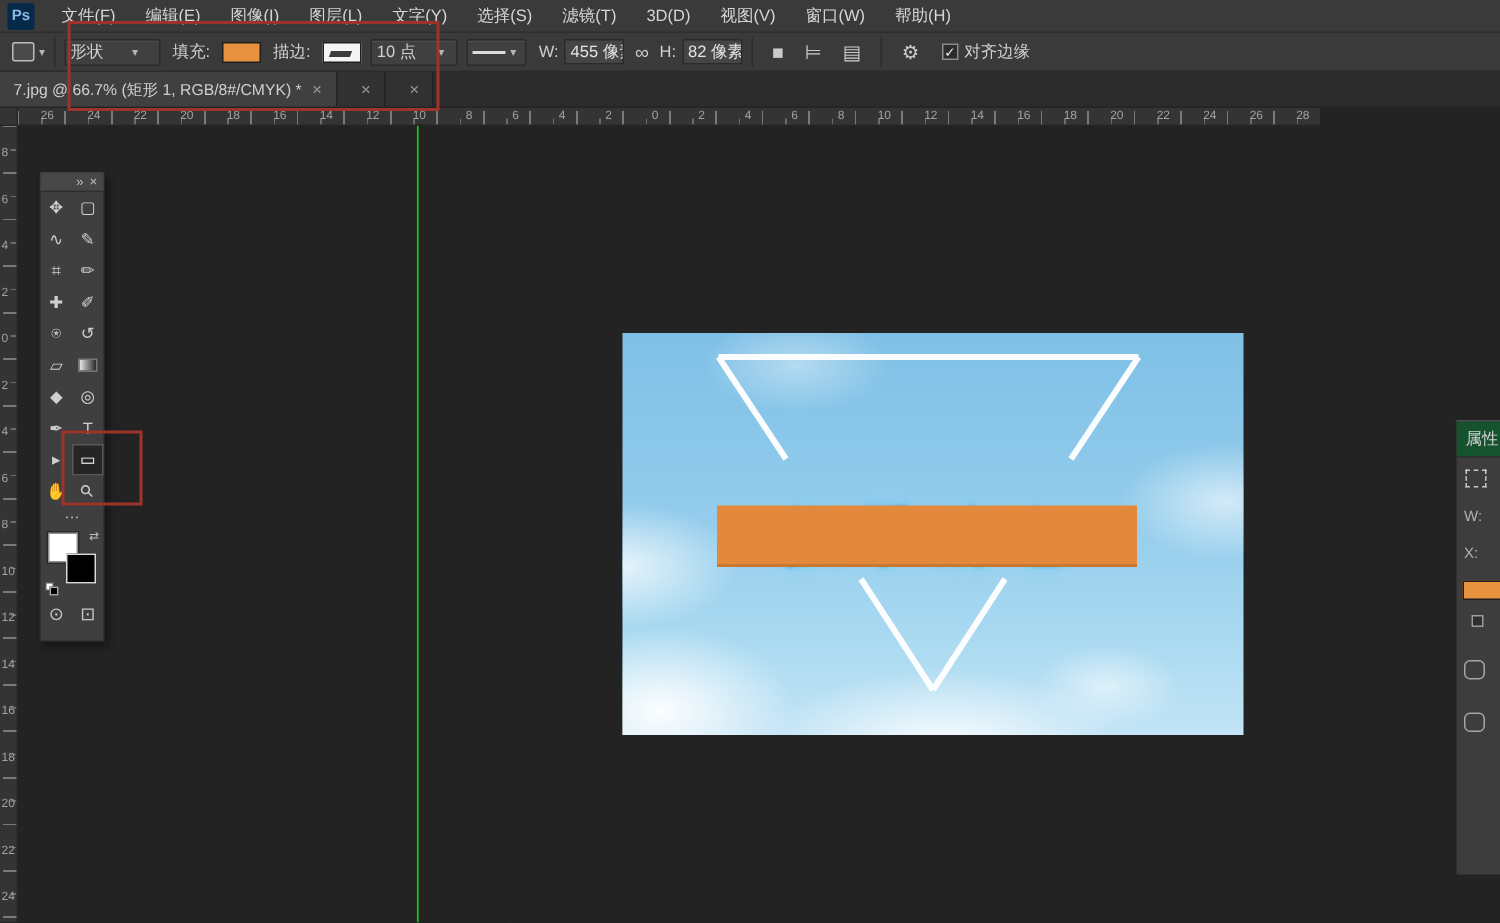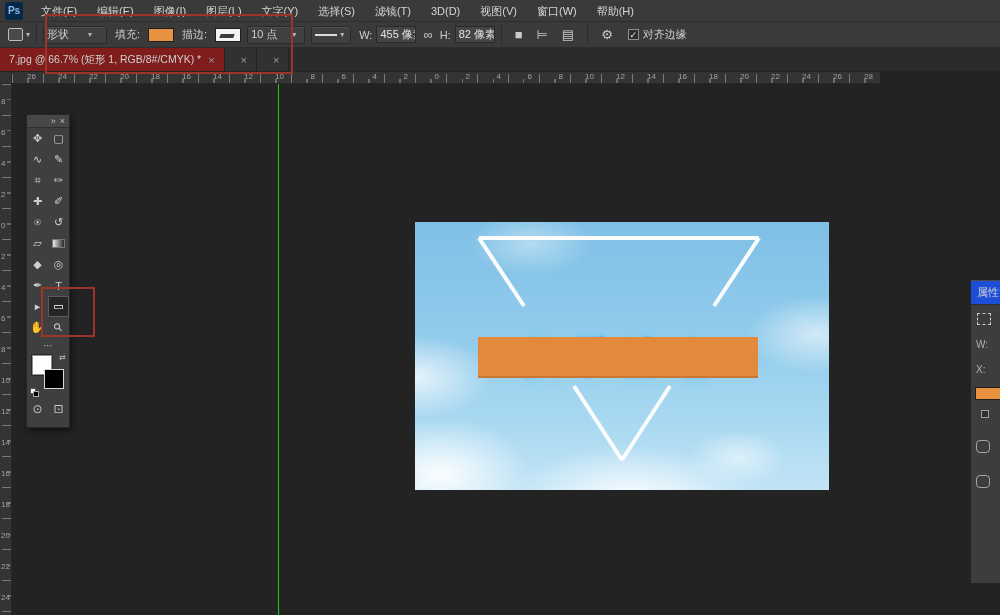--- a/index.html
+++ b/index.html
@@ -39,21 +39,21 @@
   .ob-label { margin:0 4px 0 8px; }
   .ob-icon { color:#c9c9c9; font-size:13px; margin:0 7px; }
   .checkbox { width:11px; height:11px; background:#2d2d2d; border:1px solid #8d8d8d;
               color:#e8e8e8; font-size:9px; line-height:10px; text-align:center; margin:0 4px 0 8px; }
 
   .tabbar { position:absolute; left:0; top:48px; width:1000px; height:24px;
             background:#2b2b2b; display:flex; z-index:4; border-bottom:1px solid #242424; }
   .tab { display:flex; align-items:center; padding:0 9px; font-size:10.5px;
          color:#9c9c9c; background:#313131; border-right:1px solid #222;
          white-space:nowrap; }
-  .tab.active { background:#7f1d1d; color:#cfcfcf; }
+  .tab.active { background:#404040; color:#cfcfcf; }
   .tab-close { margin-left:7px; font-size:11px; color:#9a9a9a; }
 
   
   .ruler-corner { position:absolute; left:0; top:72px; width:12px; height:12px;
                   background:#343434; border-right:1px solid #262626; border-bottom:1px solid #262626; z-index:4; }
   .h-ruler { position:absolute; left:12px; top:72px; width:868px; height:12px;
              background:#343434; border-bottom:1px solid #262626; z-index:3; overflow:hidden; }
   .h-ruler .ticks-minor { position:absolute; left:0; bottom:0; width:100%; height:4px;
              background:repeating-linear-gradient(to right,#6b6b6b 0 1px,transparent 1px 15.5px); }
   .h-ruler .ticks-major { position:absolute; left:0; bottom:0; width:100%; height:9px;
@@ -109,21 +109,21 @@
                border:1px solid #d9d9d9; }
   .mini-swap { position:absolute; right:3px; top:1px; color:#bdbdbd; font-size:8px; }
   .mini-default { position:absolute; left:3px; bottom:1px; width:9px; height:9px; }
   .mini-default .mw { position:absolute; left:0; top:0; width:6px; height:6px; background:#fff; border:1px solid #555; }
   .mini-default .mb { position:absolute; right:0; bottom:0; width:6px; height:6px; background:#000; border:1px solid #aaa; }
   .tb-bottom { height:22px; display:flex; align-items:center; justify-content:space-around; color:#c6c6c6; font-size:12px; }
 
   
   .props { position:absolute; left:970px; top:280px; width:30px; height:303px;
            background:#3d3d3d; border-left:1px solid #232323; border-top:1px solid #4a4a4a; z-index:5; overflow:hidden; }
-  .props-header { height:24px; background:#1d4ed8; color:#d2d2d2; font-size:11px;
+  .props-header { height:24px; background:#14532d; color:#d2d2d2; font-size:11px;
                   display:flex; align-items:center; padding-left:6px; border-bottom:1px solid #2e2e2e; }
   .props-shape-ico { margin:8px 0 0 6px; width:14px; height:12px; border:1px dashed #c9c9c9; }
   .props-label { color:#b0b0b0; font-size:10px; margin:14px 0 0 5px; }
   .props-swatch { margin:12px 0 0 4px; width:26px; height:13px; background:#e8913f; border:1px solid #1f1f1f; }
   .props-minibox { margin:10px 0 0 10px; width:8px; height:8px; border:1px solid #9d9d9d; background:#2e2e2e; }
   .props-corner { margin:22px 0 0 5px; width:14px; height:13px; border:1px solid #a5a5a5; border-radius:4px; }
 
   
   .anno { position:absolute; border:2px solid #9e332b; background:transparent; z-index:9; }
   .anno-1 { left:45px; top:14px; width:248px; height:60px; }

